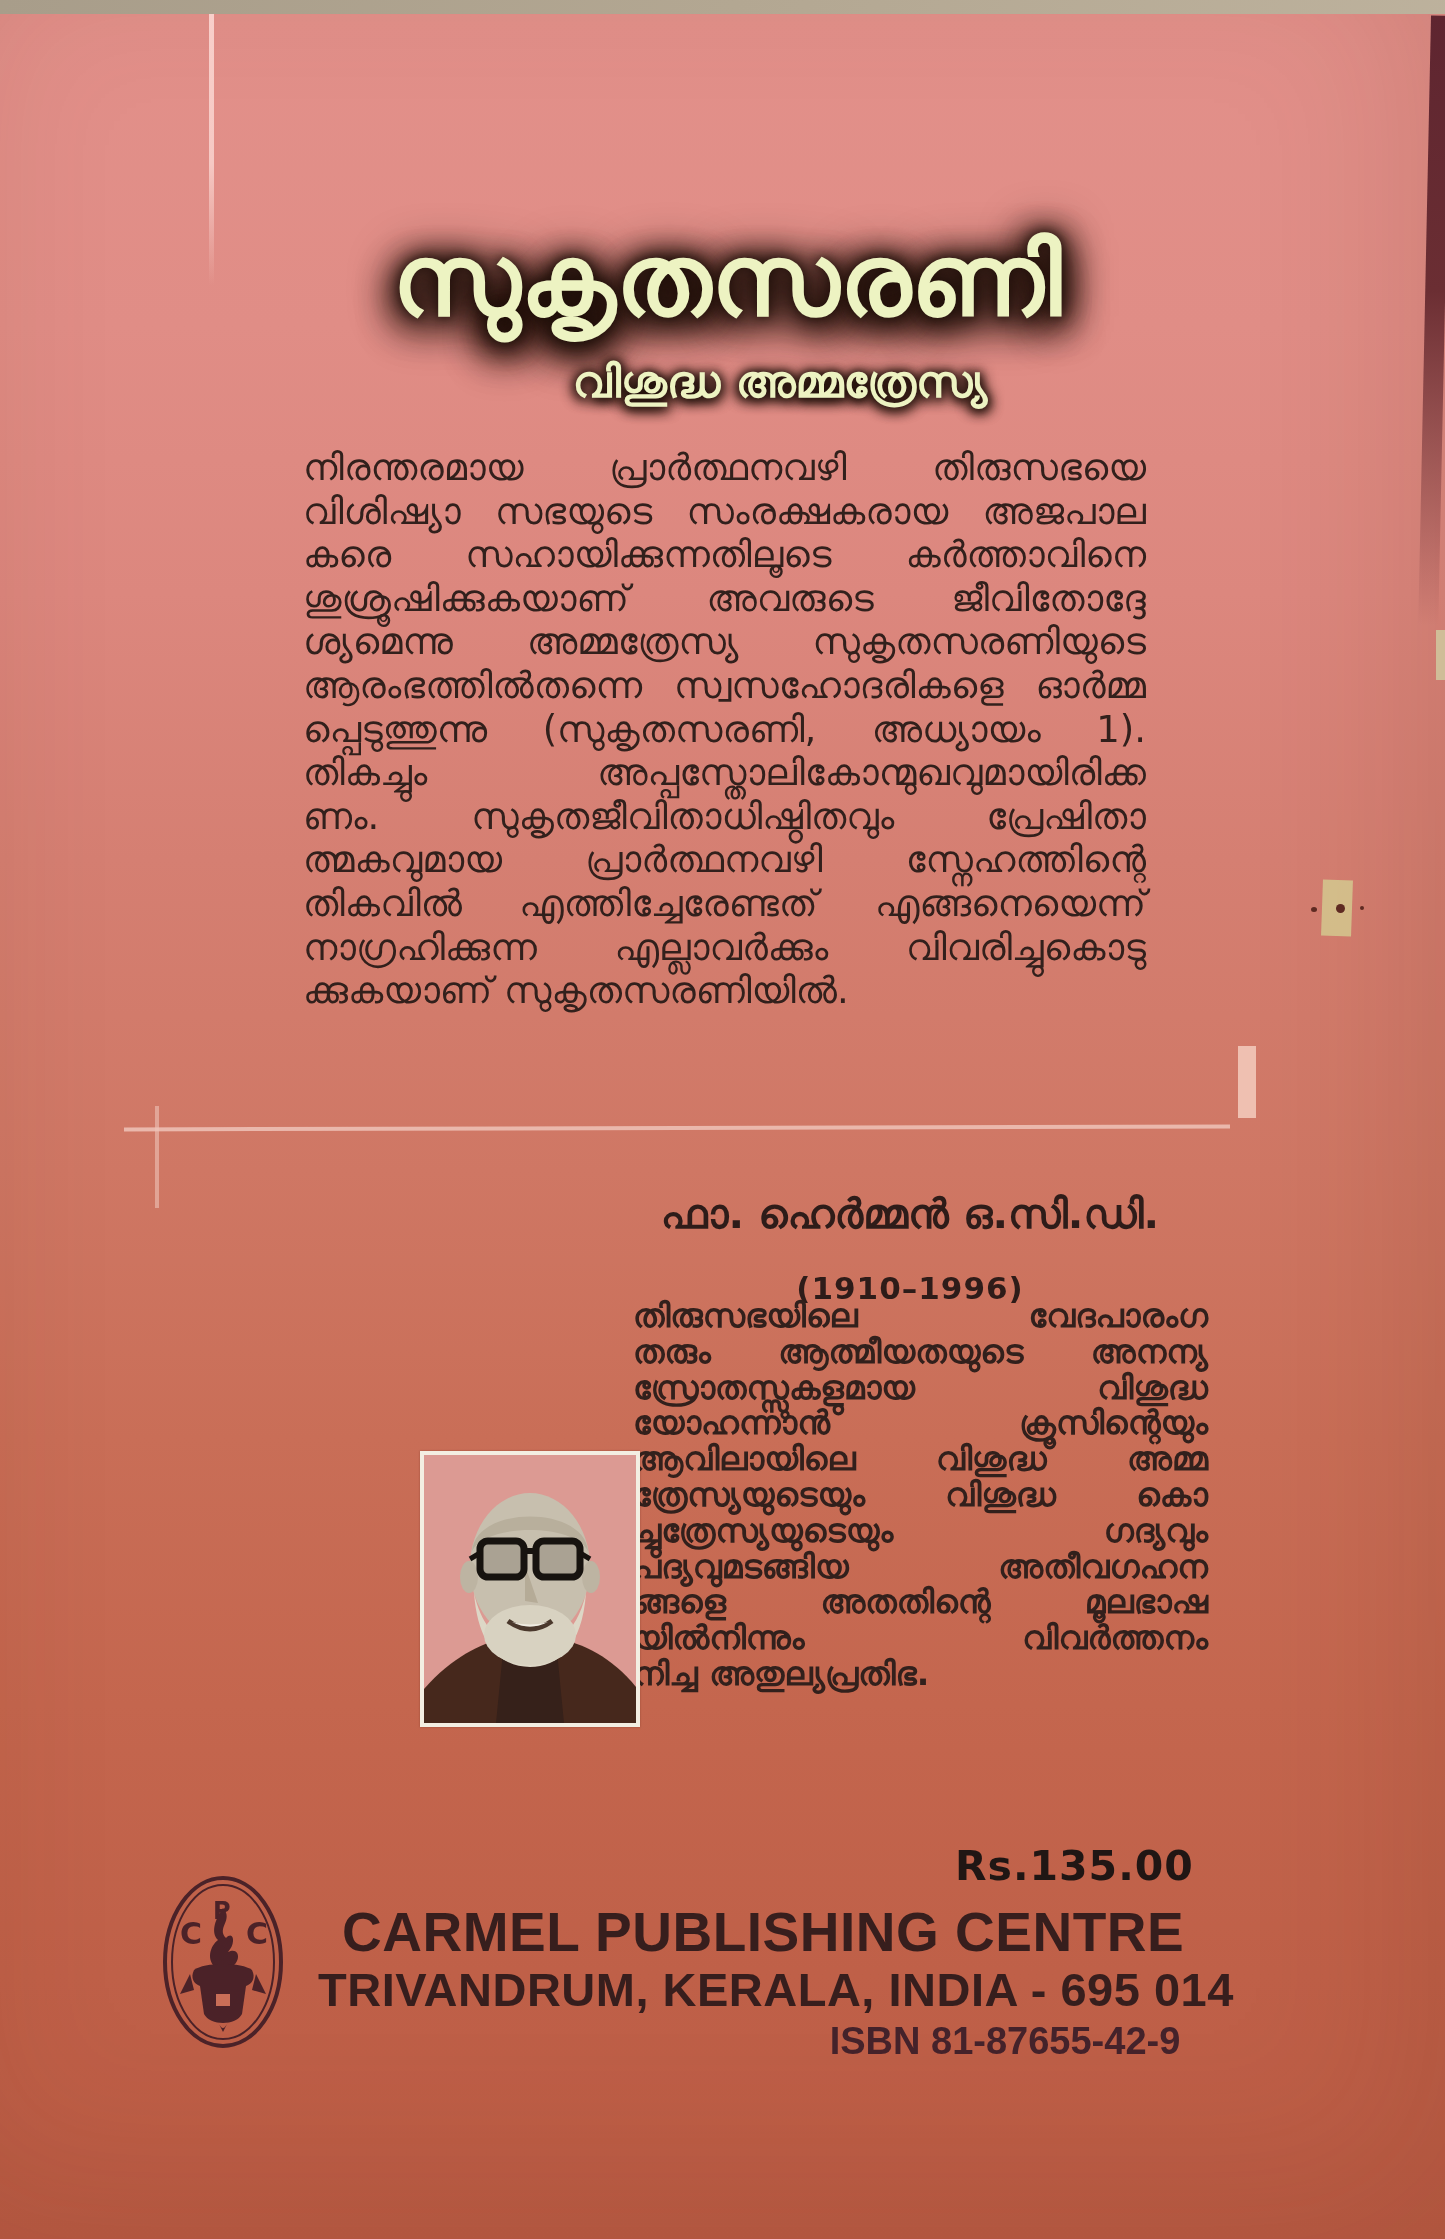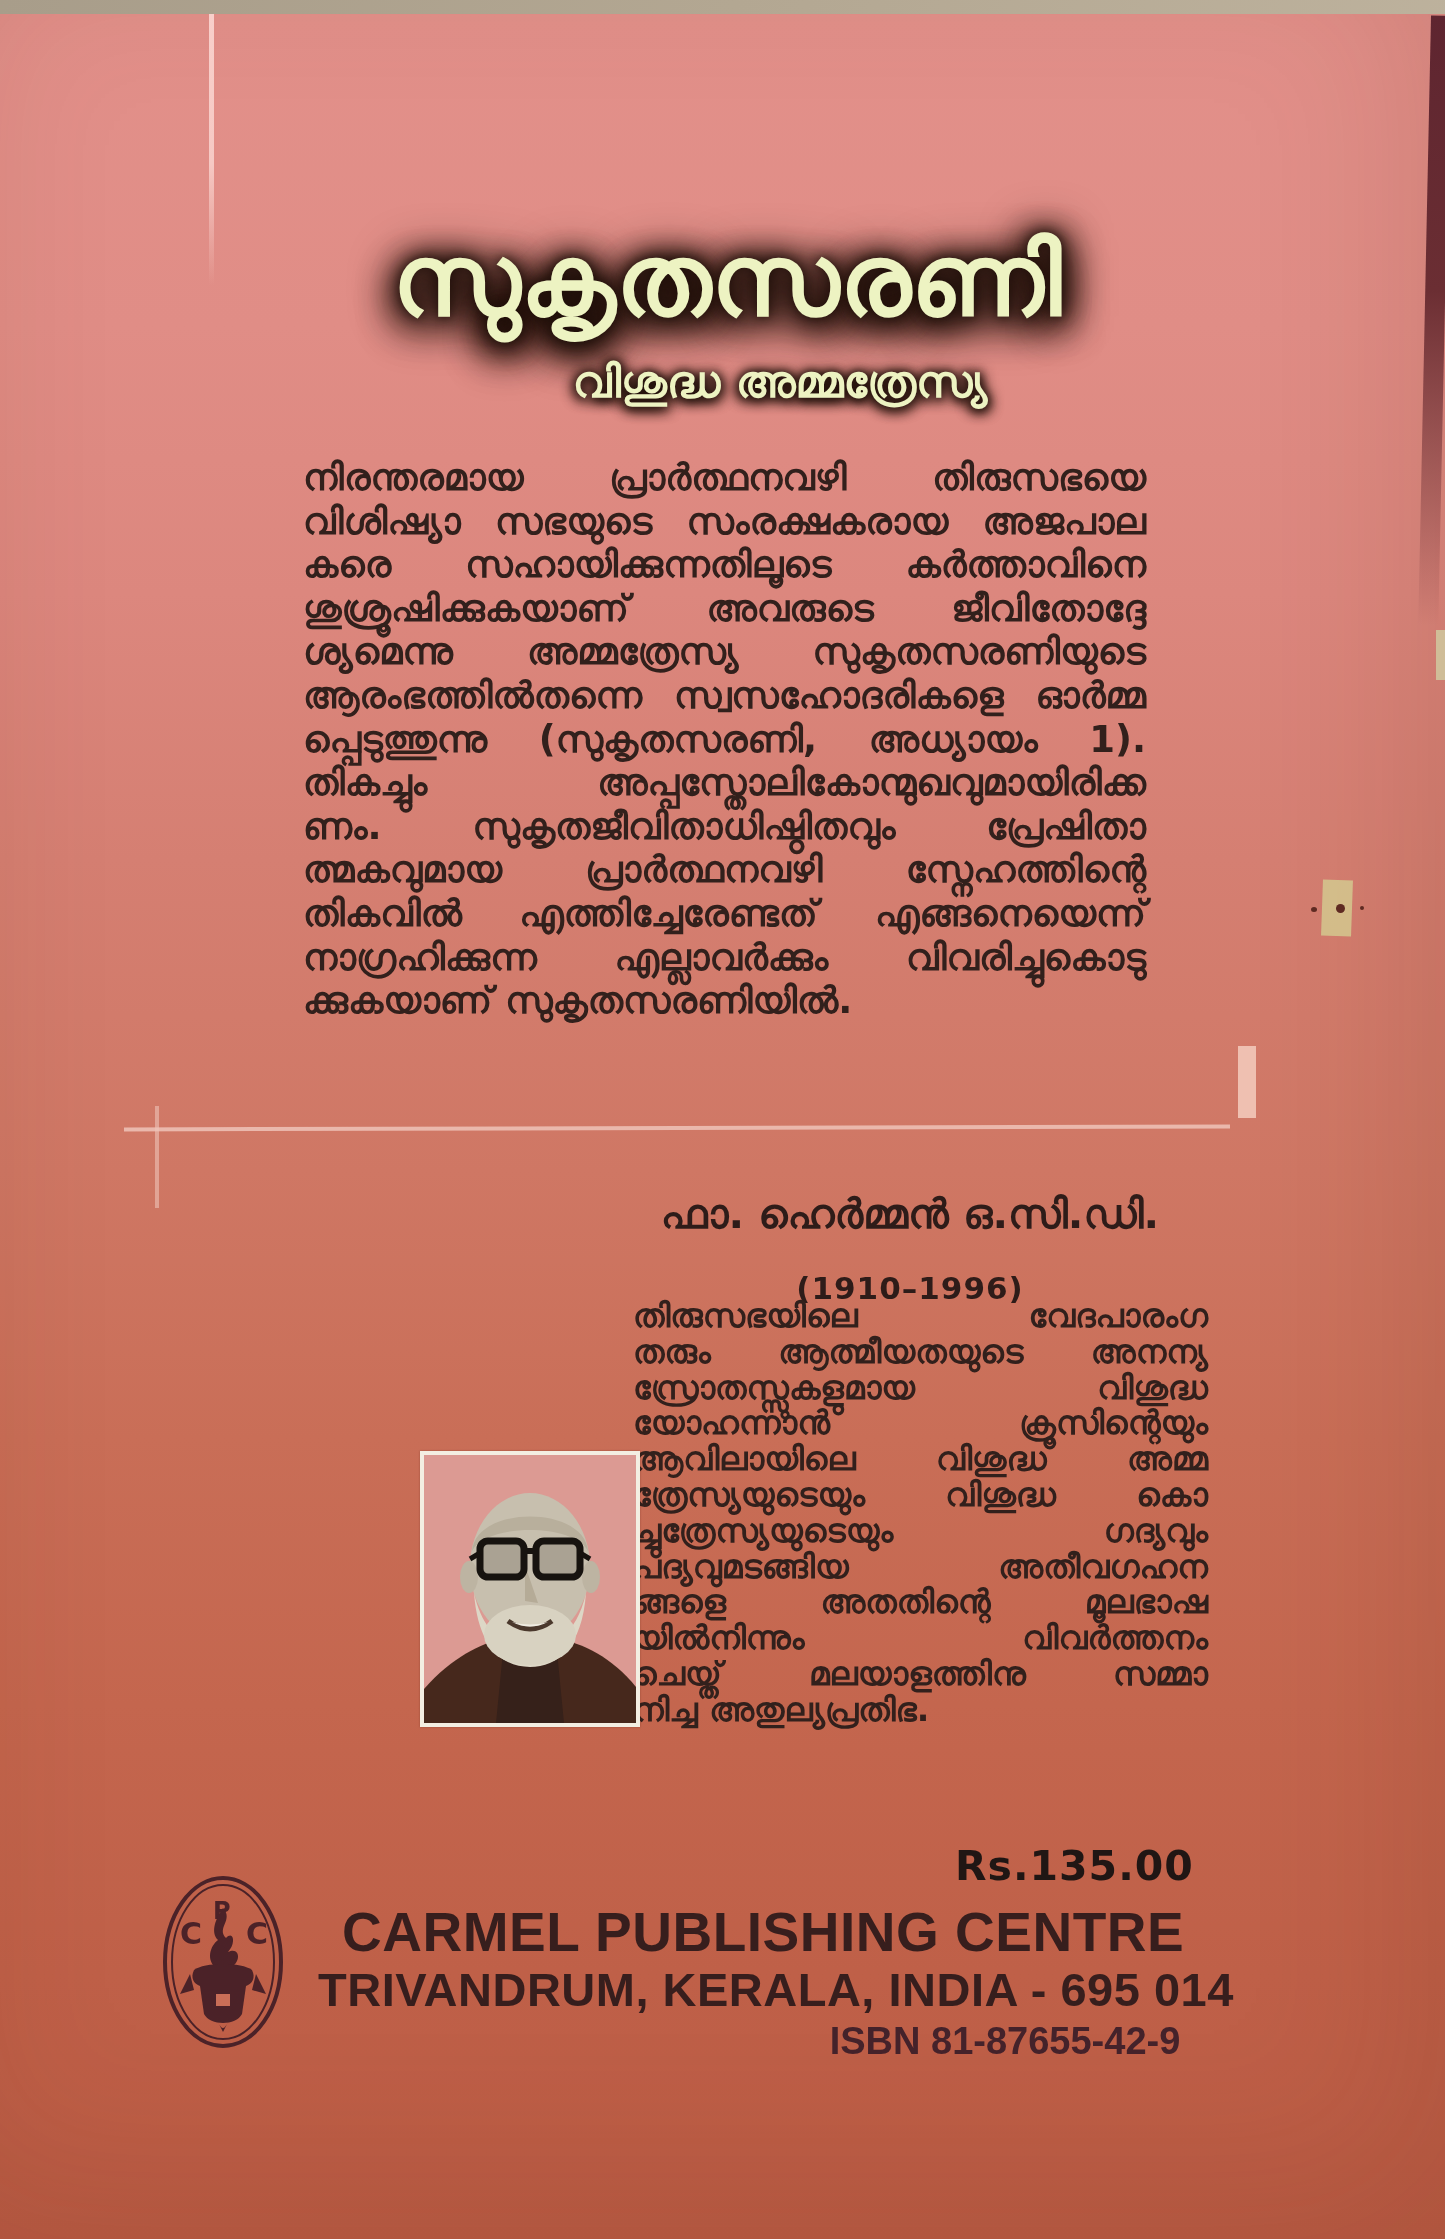--- a/index.html
+++ b/index.html
@@ -26,22 +26,22 @@
   .book-title{position:absolute;left:252px;top:214px;width:950px;text-align:center;
          font-size:100px;font-weight:bold;color:#edf3c2;line-height:1.05;
          text-shadow:0 0 12px #20100a,0 0 26px #20100a,0 0 48px rgba(32,16,10,.95),
                      7px 9px 34px rgba(32,16,10,.95),-7px 7px 34px rgba(32,16,10,.9),
                      0 14px 40px rgba(32,16,10,.85);}
   .book-subtitle{position:absolute;left:430px;top:342px;width:700px;text-align:center;
          font-size:44px;font-weight:bold;color:#edf3c2;
          text-shadow:0 0 8px #20100a,0 0 16px rgba(32,16,10,.95),
                      3px 4px 12px rgba(32,16,10,.95),-3px 3px 12px rgba(32,16,10,.9);}
 
-  .blurb{position:absolute;left:303px;top:442px;width:843px;
-         font-size:37px;line-height:43.6px;font-weight:700;color:#32201c;}
+  .blurb{position:absolute;left:303px;top:432px;width:843px;
+         font-size:37px;line-height:43.6px;font-weight:400;color:#32201c;}
   .jline{text-align:justify;text-align-last:justify;white-space:normal;}
   .jline.last{text-align-last:left;}
 
   .author-name{position:absolute;left:600px;top:1176px;width:620px;text-align:center;
          font-size:41px;font-weight:bold;color:#2e1c19;}
   .author-years{position:absolute;left:600px;top:1230px;width:620px;text-align:center;
          font-size:31px;font-weight:600;color:#2e1c19;letter-spacing:1px;margin-top:26px;}
   .bio{position:absolute;left:633px;top:1284px;width:575px;
          font-size:33px;line-height:35.8px;font-weight:600;color:#32201c;}
 
@@ -105,21 +105,20 @@
       <div class="jline">തിരുസഭയിലെ വേദപാരംഗ</div>
       <div class="jline">തരും ആത്മീയതയുടെ അനന്യ</div>
       <div class="jline">സ്രോതസ്സുകളുമായ വിശുദ്ധ</div>
       <div class="jline">യോഹന്നാൻ ക്രൂസിന്റെയും</div>
       <div class="jline">ആവിലായിലെ വിശുദ്ധ അമ്മ</div>
       <div class="jline">ത്രേസ്യയുടെയും വിശുദ്ധ കൊ</div>
       <div class="jline">ച്ചുത്രേസ്യയുടെയും ഗദ്യവും</div>
       <div class="jline">പദ്യവുമടങ്ങിയ അതീവഗഹന</div>
       <div class="jline">ങ്ങളെ അതതിന്റെ മൂലഭാഷ</div>
       <div class="jline">യിൽനിന്നും വിവർത്തനം</div>
-      <div class="jline">ചെയ്ത് മലയാളത്തിനു സമ്മാ</div>
       <div class="jline last">നിച്ച അതുല്യപ്രതിഭ.</div>
     </div>
 
     <div class="photo">
       <svg width="212" height="268" viewBox="0 0 212 268">
         <rect x="0" y="0" width="212" height="268" fill="#dc9a93"></rect>
 
         <path d="M0,268 L0,234 C28,202 58,188 78,184 L134,184 C158,188 188,202 212,232 L212,268 Z" fill="#46281c"></path>
         <path d="M80,186 C92,212 120,212 132,186 L140,268 L72,268 Z" fill="#36211a"></path>
 

